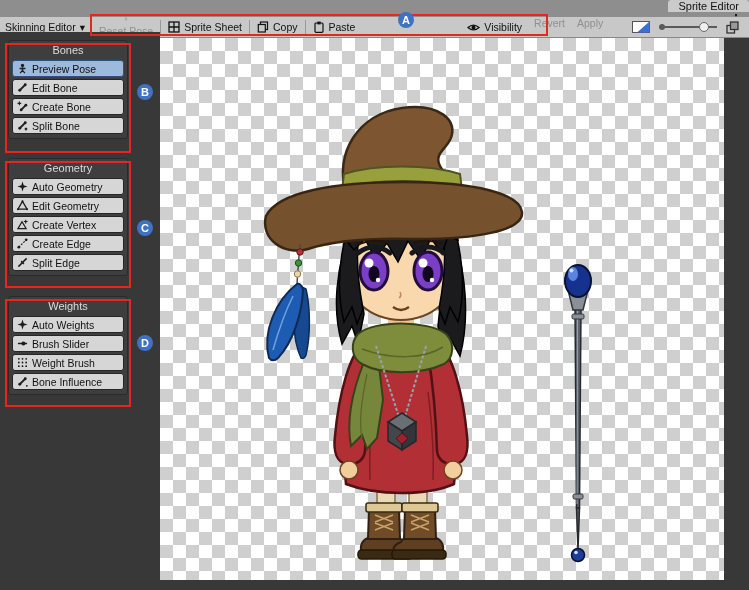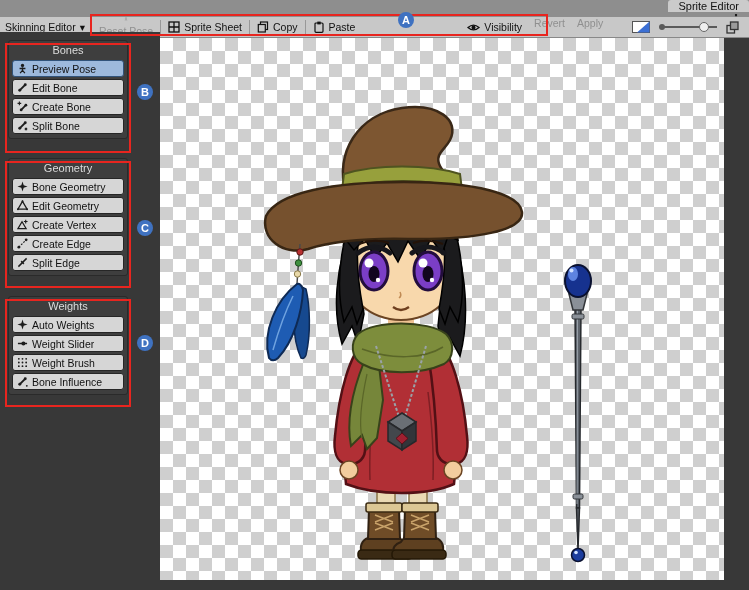--- a/index.html
+++ b/index.html
@@ -177,21 +177,21 @@
         <span class="pbl">Split Bone</span>
       </button>
     </div>
 
     <div class="panel" style="top:126px;">
       <div class="panel-title">Geometry</div>
       <button class="pbtn">
         <svg width="11" height="11" viewBox="0 0 12 12">
           <polygon points="6,0.5 7.3,4.7 11.5,6 7.3,7.3 6,11.5 4.7,7.3 0.5,6 4.7,4.7" fill="#1c1c1c"></polygon>
         </svg>
-        <span class="pbl">Bone Geometry</span>
+        <span class="pbl">Auto Geometry</span>
       </button>
       <button class="pbtn">
         <svg width="11" height="11" viewBox="0 0 12 12">
           <path d="M6 1.5 L11 10 L1 10 Z" fill="none" stroke="#1c1c1c" stroke-width="1.4"></path>
           <circle cx="6" cy="1.5" r="1.1" fill="#1c1c1c"></circle>
             <circle cx="11" cy="10" r="1.1" fill="#1c1c1c"></circle>
             <circle cx="1" cy="10" r="1.1" fill="#1c1c1c"></circle>
         </svg>
         <span class="pbl">Edit Geometry</span>
       </button>
@@ -225,21 +225,21 @@
         <svg width="11" height="11" viewBox="0 0 12 12">
           <polygon points="6,0.5 7.3,4.7 11.5,6 7.3,7.3 6,11.5 4.7,7.3 0.5,6 4.7,4.7" fill="#1c1c1c"></polygon>
         </svg>
         <span class="pbl">Auto Weights</span>
       </button>
       <button class="pbtn">
         <svg width="11" height="11" viewBox="0 0 12 12">
           <path d="M1 6 H11" stroke="#1c1c1c" stroke-width="1.6"></path>
           <circle cx="7" cy="6" r="2.2" fill="#1c1c1c"></circle>
         </svg>
-        <span class="pbl">Weight Slider</span>
+        <span class="pbl">Brush Slider</span>
       </button>
       <button class="pbtn">
         <svg width="11" height="11" viewBox="0 0 12 12">
           <circle cx="2" cy="2" r="1" fill="#1c1c1c"></circle>
             <circle cx="6" cy="2" r="1" fill="#1c1c1c"></circle>
             <circle cx="10" cy="2" r="1" fill="#1c1c1c"></circle>
           <circle cx="2" cy="6" r="1" fill="#1c1c1c"></circle>
             <circle cx="6" cy="6" r="1" fill="#1c1c1c"></circle>
             <circle cx="10" cy="6" r="1" fill="#1c1c1c"></circle>
           <circle cx="2" cy="10" r="1" fill="#1c1c1c"></circle>

